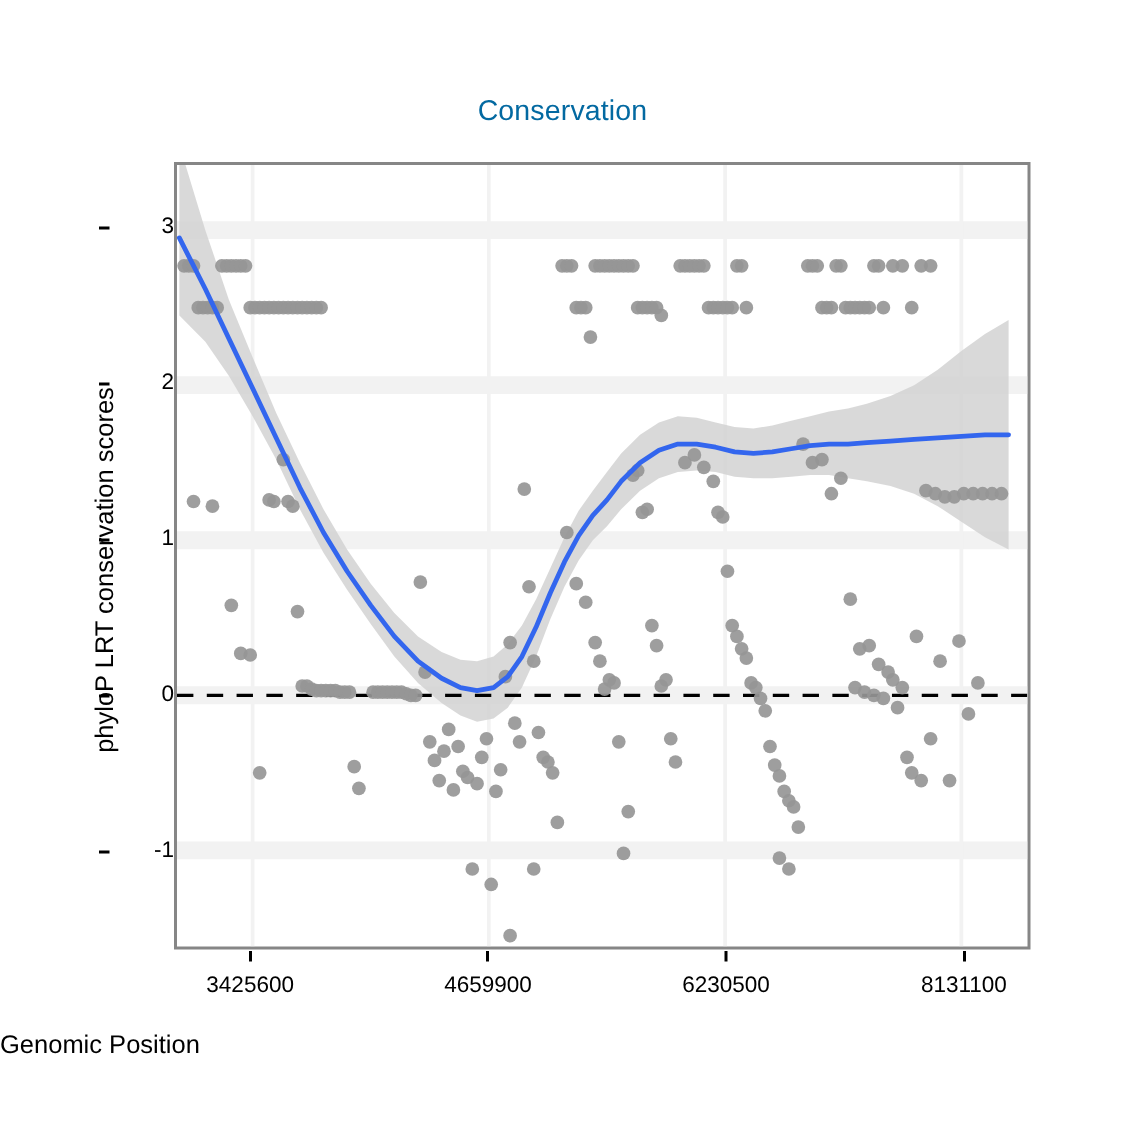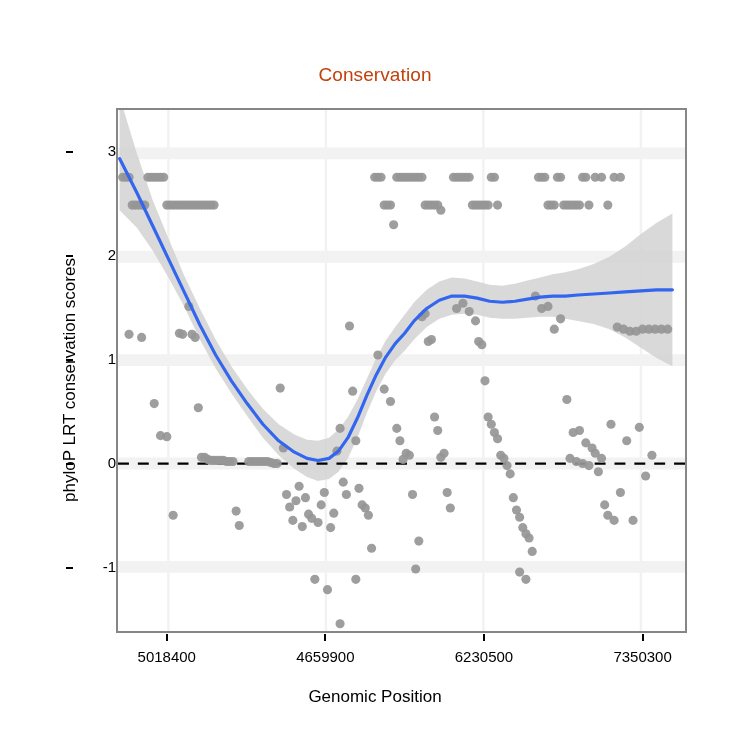--- a/index.html
+++ b/index.html
@@ -20,39 +20,39 @@
     height: 750px;
     background: #ffffff;
   }
   #chart-title {
     position: absolute;
     left: 0;
     top: 64px;
     width: 750px;
     text-align: center;
     font-size: 19px;
-    color: #c2410c;
+    color: #0369a1;
     letter-spacing: 0.1px;
   }
   #y-axis-title {
     position: absolute;
     left: -140px;
     top: 370px;
     width: 420px;
     text-align: center;
     font-size: 17px;
     transform: rotate(-90deg);
     transform-origin: center center;
   }
   #x-axis-title {
     position: absolute;
     left: 0;
     top: 687px;
     width: 750px;
-    text-align: center;
+    text-align: left;
     font-size: 17px;
   }
   #panel {
     position: absolute;
     left: 116px;
     top: 108px;
     width: 571px;
     height: 525px;
     background: #ffffff;
     border: 2px solid #868686;
@@ -389,22 +389,22 @@
           <circle cx="239.50" cy="472.92" r="4.6" fill="#969696" opacity="0.92"></circle>
           <circle cx="404.46" cy="465.63" r="4.6" fill="#969696" opacity="0.92"></circle>
           <circle cx="410.80" cy="472.92" r="4.6" fill="#969696" opacity="0.92"></circle>
         </g>
         <polyline points="1.59,48.96 19.03,83.33 34.89,116.67 50.76,150.00 66.62,183.33 82.48,216.67 98.34,246.88 114.20,272.92 130.06,295.83 145.92,316.67 161.78,333.33 177.64,344.79 190.33,351.04 201.44,353.13 212.54,351.04 222.06,343.75 231.57,330.21 241.09,310.42 250.61,287.50 260.12,266.67 269.64,248.96 279.16,235.42 288.67,225.00 298.19,212.50 310.88,200.00 323.57,191.67 336.26,187.50 348.94,187.50 361.63,189.58 374.32,192.71 387.01,193.75 399.70,192.71 412.39,190.63 425.08,188.54 437.77,187.50 450.46,187.50 463.14,186.46 479.01,185.42 494.87,184.38 510.73,183.33 526.59,182.29 542.45,181.25 558.31,181.25" fill="none" stroke="#3366ee" stroke-width="3.2" stroke-linejoin="round" stroke-linecap="round"></polyline>
       </svg>
   </div>
 
   <div id="x-axis-group">
       <div class="xtick-mark" style="left: 49.7556px;"></div>
-      <div class="xtick-label" style="left: -4.24444px;">5018400</div>
+      <div class="xtick-label" style="left: -4.24444px;">3425600</div>
       <div class="xtick-mark" style="left: 208.367px;"></div>
       <div class="xtick-label" style="left: 154.367px;">4659900</div>
       <div class="xtick-mark" style="left: 366.978px;"></div>
       <div class="xtick-label" style="left: 312.978px;">6230500</div>
       <div class="xtick-mark" style="left: 525.589px;"></div>
-      <div class="xtick-label" style="left: 471.589px;">7350300</div>
+      <div class="xtick-label" style="left: 471.589px;">8131100</div>
     </div>
 
 </div>
 
 </body></html>

